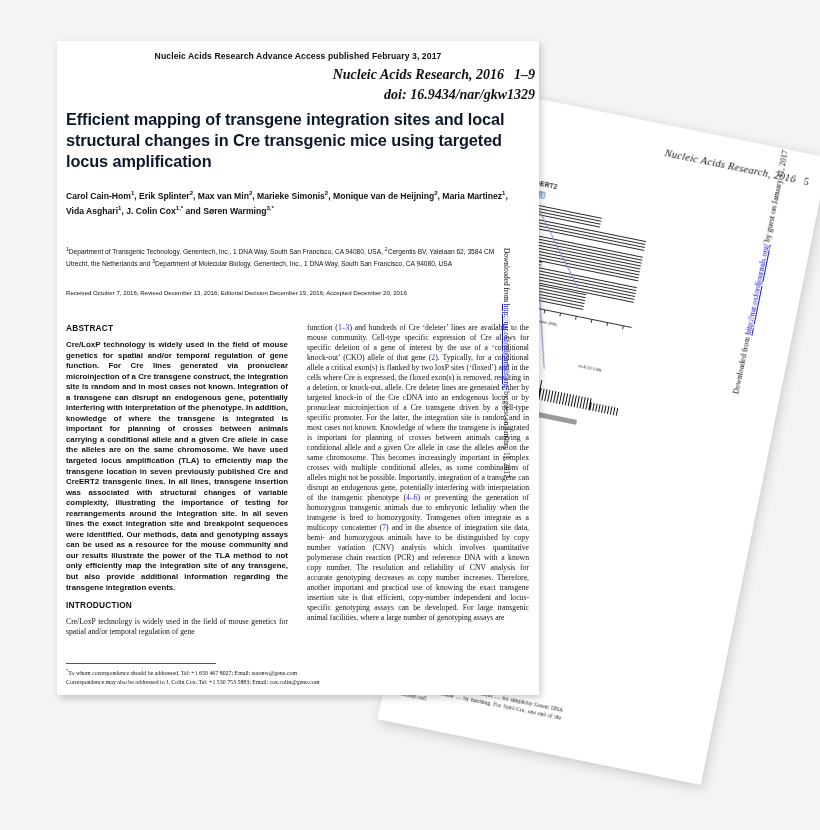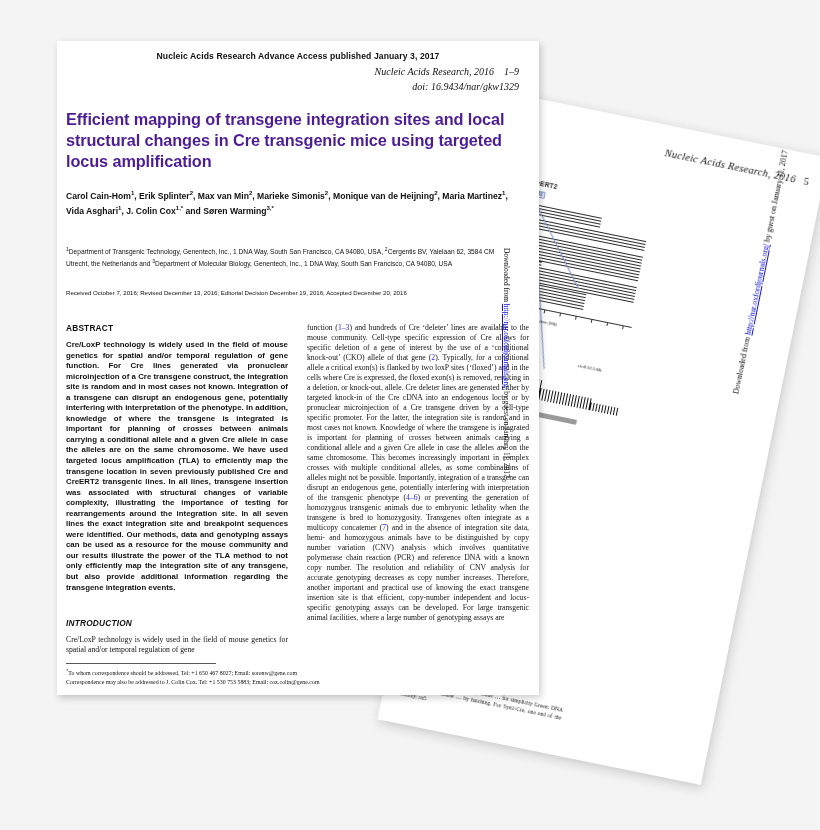--- a/index.html
+++ b/index.html
@@ -88,29 +88,29 @@
     background:#fff;
     box-shadow:2px 3px 7px rgba(0,0,0,.20);
     overflow:hidden;
   }
   .p1-inner{position:absolute;left:0;top:0;width:482px;height:654px;}
   .adv{
     position:absolute;left:0;right:0;top:10px;text-align:center;
     font-size:8.6px;font-weight:bold;color:#111;letter-spacing:.1px;
   }
   .cite{
-    position:absolute;right:20px;top:24px;text-align:right;
+    position:absolute;right:4px;top:24px;text-align:right;
     font-family:"Liberation Serif",serif;font-style:italic;
-    font-size:10px;line-height:1.45;color:#111;
+    font-size:14px;line-height:1.45;color:#111;font-weight:bold;
   }
   .cite .pages{margin-left:10px;}
   .title{
     position:absolute;left:9px;right:20px;top:57px;
     font-size:16.3px;font-weight:bold;line-height:1.30;
-    color:#4c1d95;letter-spacing:-.1px;
+    color:#0f172a;letter-spacing:-.1px;
   }
   .authors{
     position:absolute;left:9px;right:20px;top:148px;
     font-size:8.6px;font-weight:bold;line-height:1.62;color:#111;
   }
   .authors sup{font-size:6px;}
   .affil{
     position:absolute;left:9px;right:20px;top:205px;
     font-size:6.6px;line-height:1.58;color:#111;
   }
@@ -125,21 +125,21 @@
   .col.right{left:241px;}
   .sechead{
     font-size:8.3px;font-weight:bold;color:#111;letter-spacing:.2px;
     margin:0 0 7px 0;
   }
   .abs{
     font-size:7.85px;font-weight:bold;line-height:1.345;
     text-align:justify;color:#111;margin:0;
     -webkit-hyphens:auto;hyphens:auto;
   }
-  .introhead{margin-top:25px;font-style:italic;}
+  .introhead{margin-top:7px;}
   .body-serif{
     font-family:"Liberation Serif",serif;
     font-size:7.7px;line-height:1.30;text-align:justify;color:#111;margin:0;
   }
   .body-serif a{color:#2b2bd6;text-decoration:none;}
   .fnrule{
     position:absolute;left:9px;top:622px;width:150px;height:0;
     border-top:.6px solid #555;
   }
   .footnote{
@@ -223,21 +223,21 @@
 
       <div class="p2-side">
         <span>Downloaded from </span><a href="#">http://nar.oxfordjournals.org/</a><span> by guest on January 11, 2017</span>
       </div>
     </div>
   </div>
 
   <div class="page1">
     <div class="p1-inner">
 
-      <div class="adv">Nucleic Acids Research Advance Access published January 3, 2017</div>
+      <div class="adv">Nucleic Acids Research Advance Access published February 3, 2017</div>
 
       <div class="cite">
         <div>
           <span>Nucleic Acids Research, 2016</span><span class="pages">1–9</span>
         </div>
         <div>doi: 16.9434/nar/gkw1329</div>
       </div>
 
       <h1 class="title">Efficient mapping of transgene integration sites and local structural changes in Cre transgenic mice using targeted locus amplification</h1>
 

